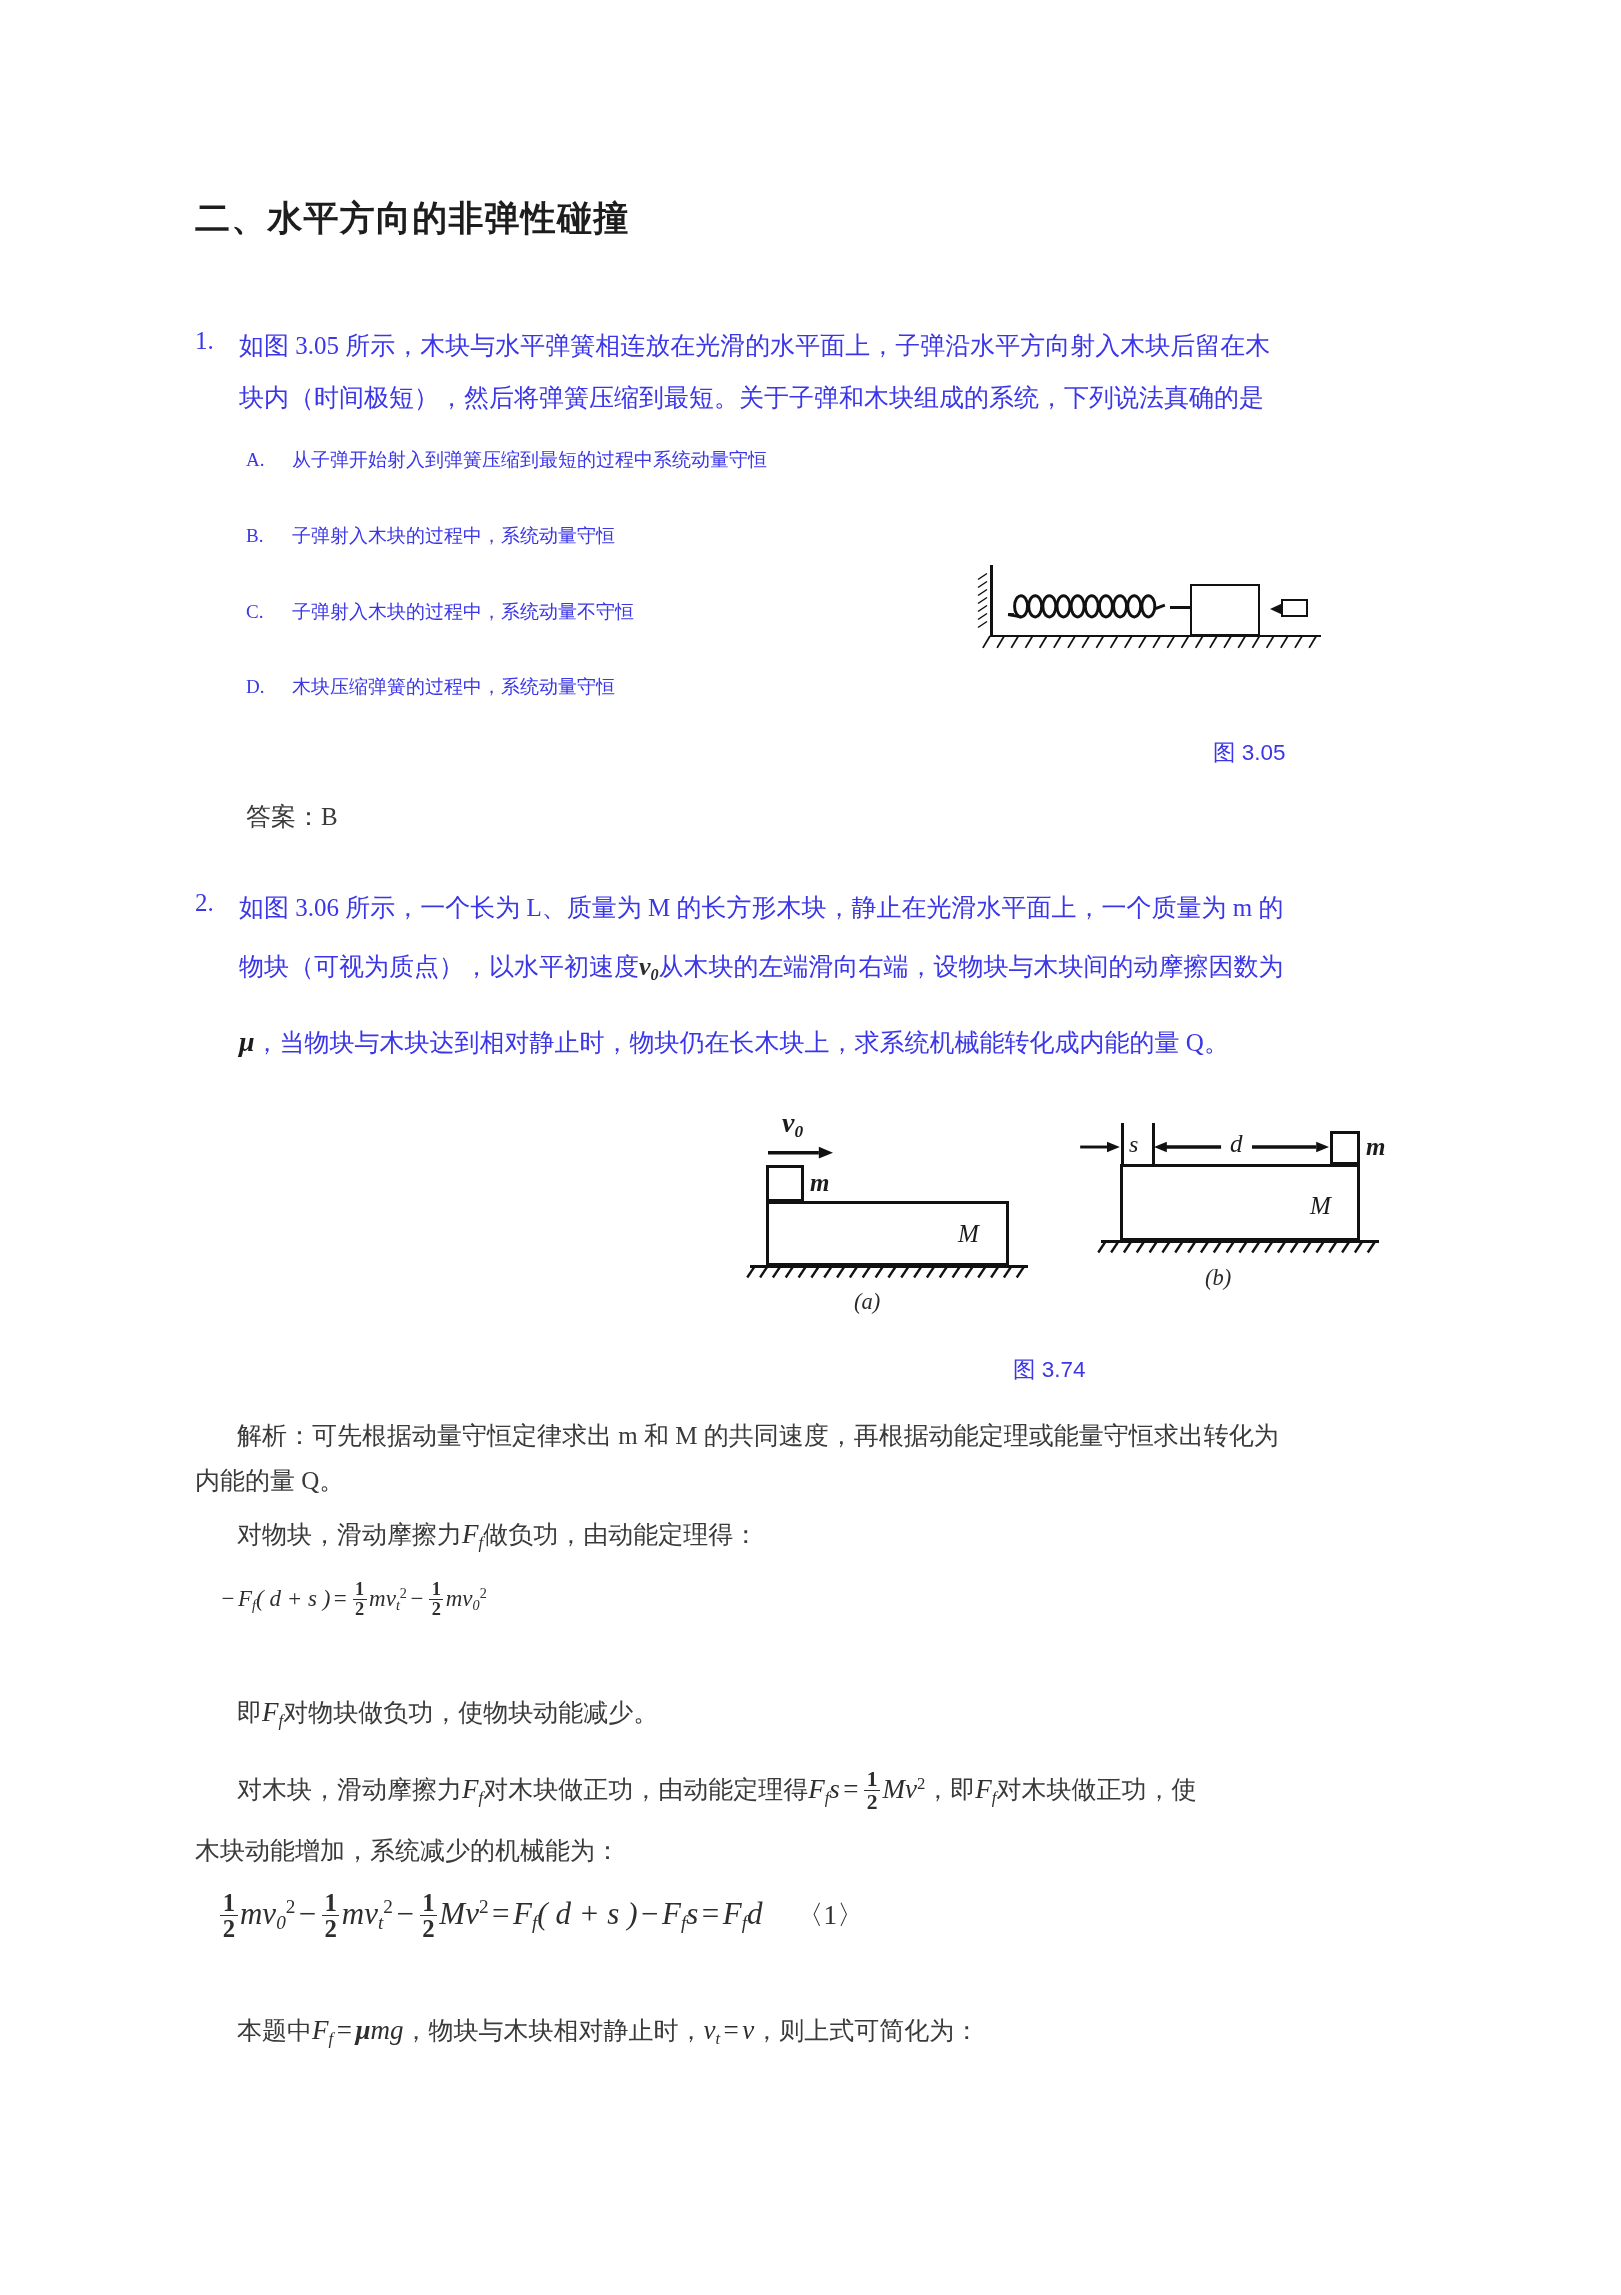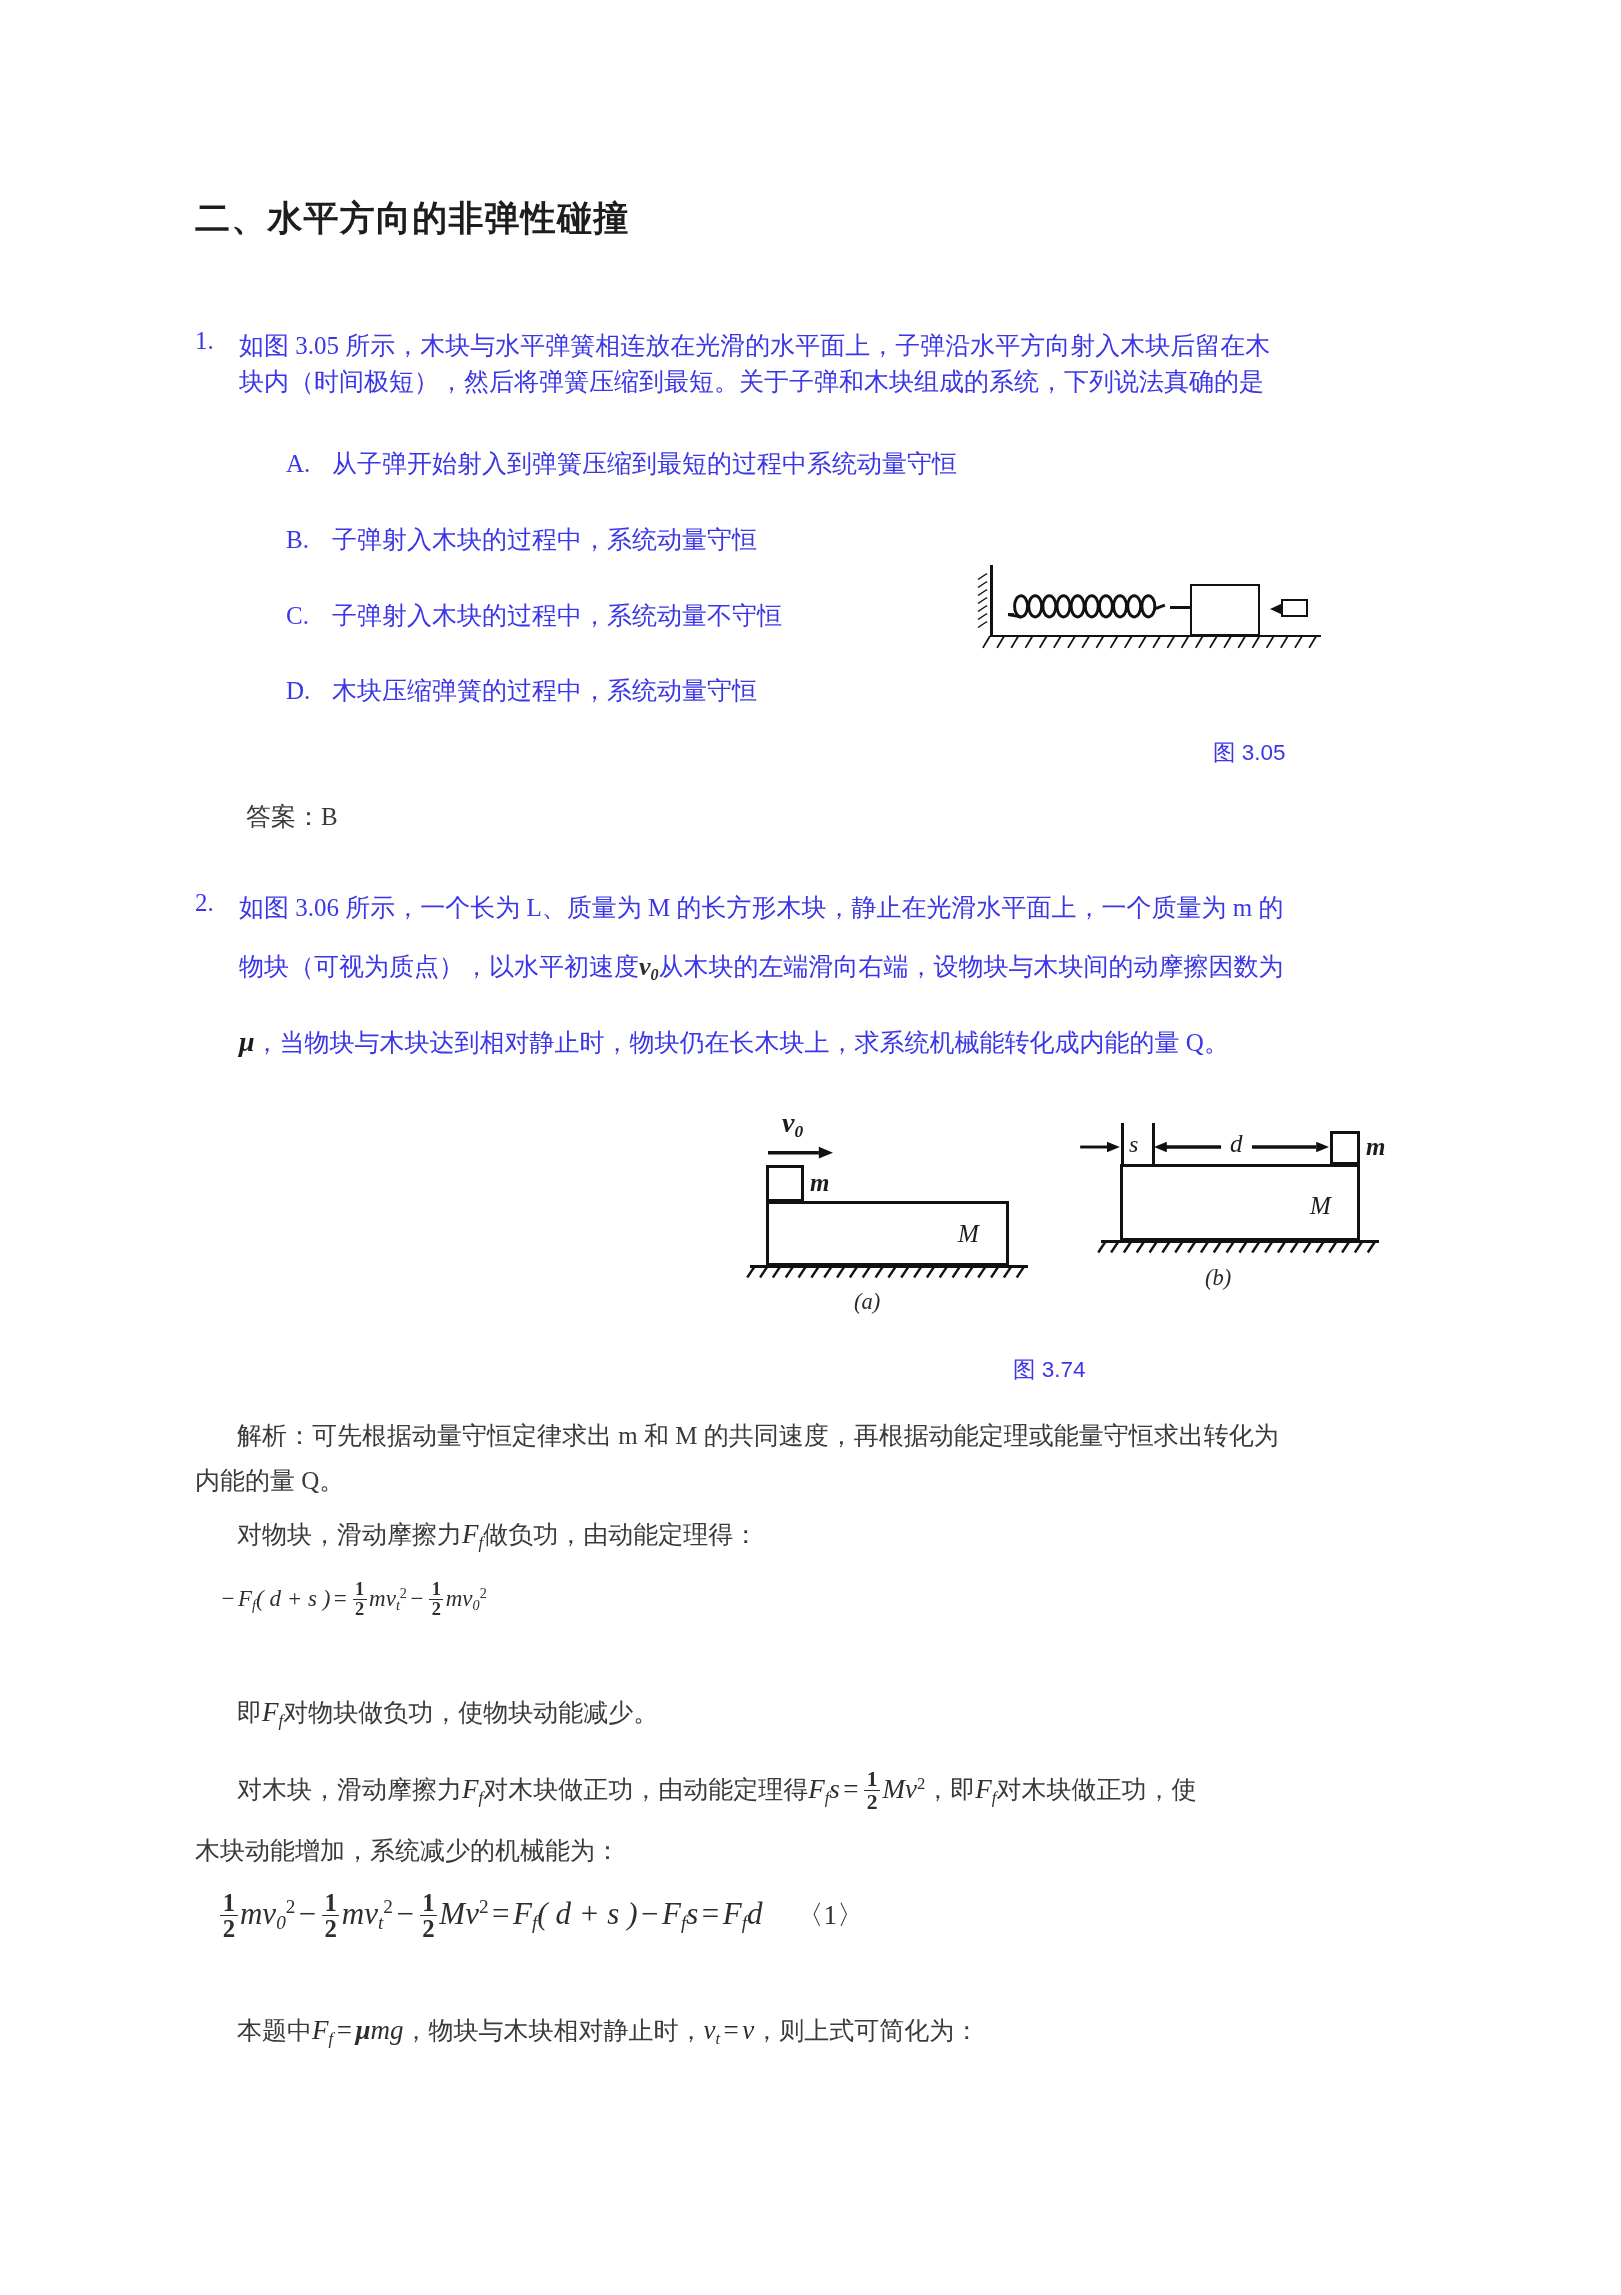--- a/index.html
+++ b/index.html
@@ -17,21 +17,21 @@
 
   h1.section-title{
     position:absolute; left:195px; top:195px;
     margin:0; padding:0;
     font-family:"DejaVu Sans","Liberation Sans",sans-serif;
     font-weight:bold; font-size:35px; letter-spacing:1.2px;
     color:#1d1d1d;
   }
   .q-num{ position:absolute; font-size:25px; }
   .q-body{ position:absolute; font-size:25px; line-height:44px; }
-  .opt{ position:absolute; font-size:25px;margin-left:40px; }
+  .opt{ position:absolute; font-size:19px; }
   .opt .lbl{ display:inline-block; width:46px; }
 
   .ans{ position:absolute; font-size:25px; color:#3a3a3a; }
 
   .fig-cap{ position:absolute; font-size:22.5px; color:#3b36e8;
             font-family:"Liberation Sans","DejaVu Sans",sans-serif;}
   .sub-cap{ position:absolute; font-size:22.5px; color:#2b2b2b;
             font-family:"Liberation Serif",serif; font-style:italic; }
 
   .para{ position:absolute; font-size:25px; line-height:45px; color:#3a3a3a; }
@@ -82,21 +82,21 @@
 </style>
 </head>
 <body>
 
 <div class="page">
 
   <h1 class="section-title">二、水平方向的非弹性碰撞</h1>
 
   <div class="q-num blue" style="left:195px; top:327px;">1.</div>
   <div class="q-body blue" style="left:239px; top:324px; width:1177px;">如图 3.05 所示，木块与水平弹簧相连放在光滑的水平面上，子弹沿水平方向射入木块后留在木</div>
-  <div class="q-body blue" style="left:239px; top:360px; width:1177px;">块内（时间极短），然后将弹簧压缩到最短。关于子弹和木块组成的系统，下列说法真确的是</div>
+  <div class="q-body blue" style="left:239px; top:376px; width:1177px;">块内（时间极短），然后将弹簧压缩到最短。关于子弹和木块组成的系统，下列说法真确的是</div>
 
   <div class="opt blue" style="left:246px; top:447px;">
     <span class="lbl">A.</span><span>从子弹开始射入到弹簧压缩到最短的过程中系统动量守恒</span>
   </div>
   <div class="opt blue" style="left:246px; top:599px;">
     <span class="lbl">C.</span><span>子弹射入木块的过程中，系统动量不守恒</span>
   </div>
   <div class="opt blue" style="left:246px; top:523px;">
     <span class="lbl">B.</span><span>子弹射入木块的过程中，系统动量守恒</span>
   </div>

